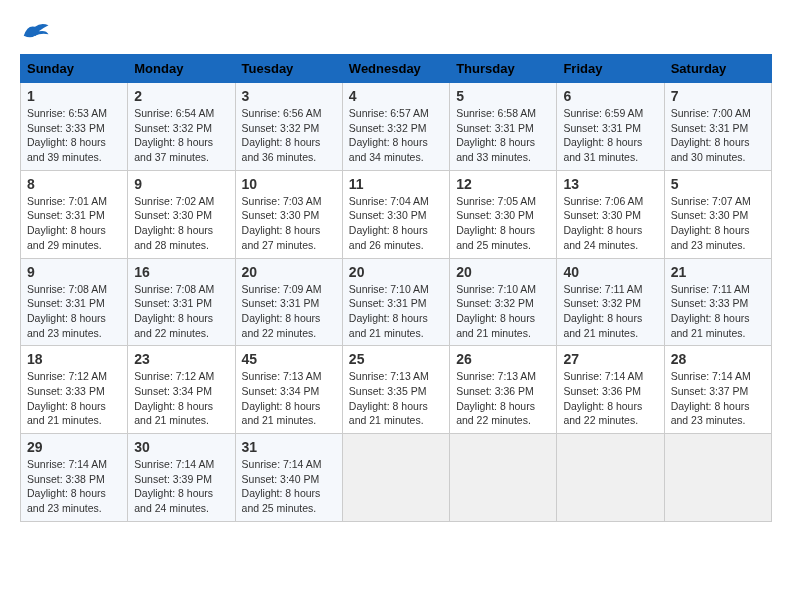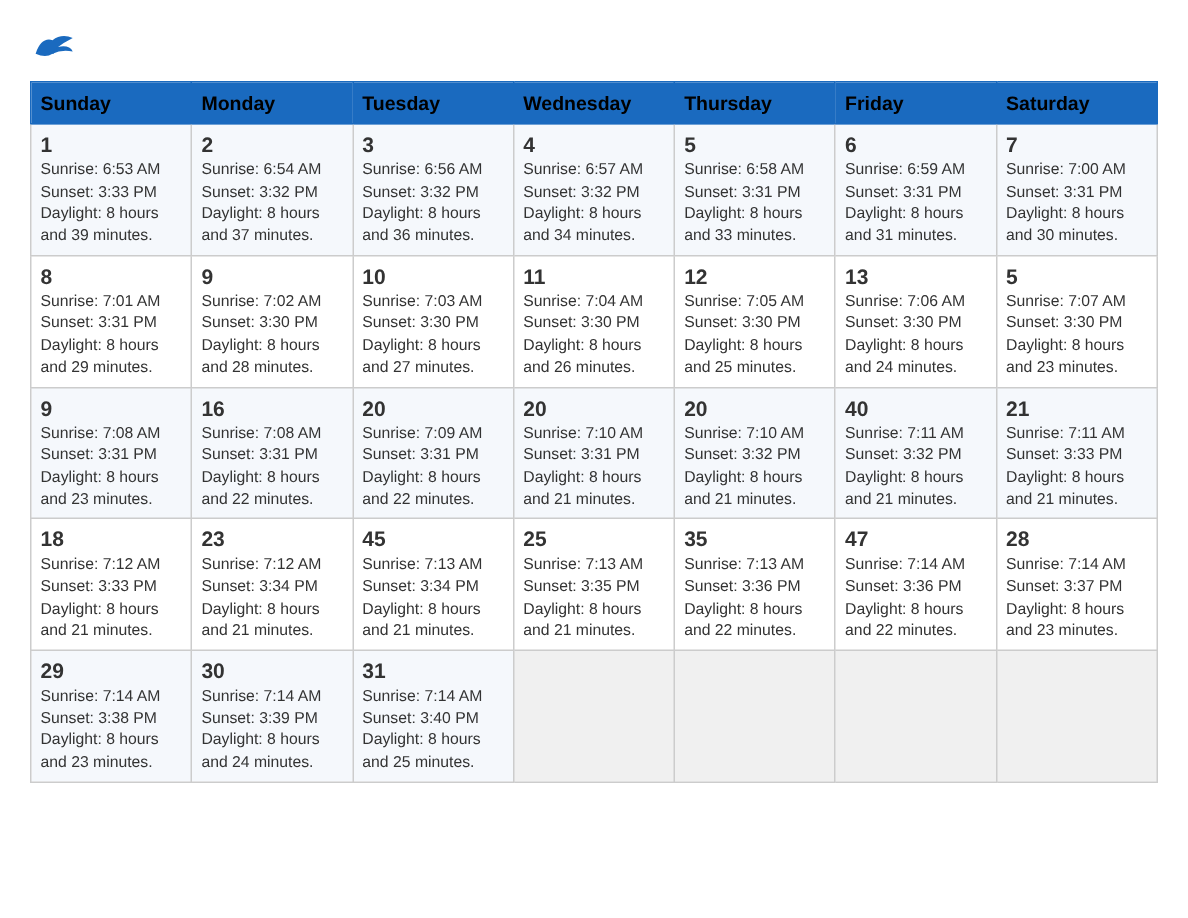--- a/index.html
+++ b/index.html
@@ -225,25 +225,25 @@
         </td>
         <td>
           <span class="day-num">45</span>
           <div class="day-info">Sunrise: 7:13 AM<br>Sunset: 3:34 PM<br>Daylight: 8 hours and 21 minutes.</div>
         </td>
         <td>
           <span class="day-num">25</span>
           <div class="day-info">Sunrise: 7:13 AM<br>Sunset: 3:35 PM<br>Daylight: 8 hours and 21 minutes.</div>
         </td>
         <td>
-          <span class="day-num">35</span>
+          <span class="day-num">26</span>
           <div class="day-info">Sunrise: 7:13 AM<br>Sunset: 3:36 PM<br>Daylight: 8 hours and 22 minutes.</div>
         </td>
         <td>
-          <span class="day-num">47</span>
+          <span class="day-num">27</span>
           <div class="day-info">Sunrise: 7:14 AM<br>Sunset: 3:36 PM<br>Daylight: 8 hours and 22 minutes.</div>
         </td>
         <td>
           <span class="day-num">28</span>
           <div class="day-info">Sunrise: 7:14 AM<br>Sunset: 3:37 PM<br>Daylight: 8 hours and 23 minutes.</div>
         </td>
       </tr>
       <tr>
         <td>
           <span class="day-num">29</span>

